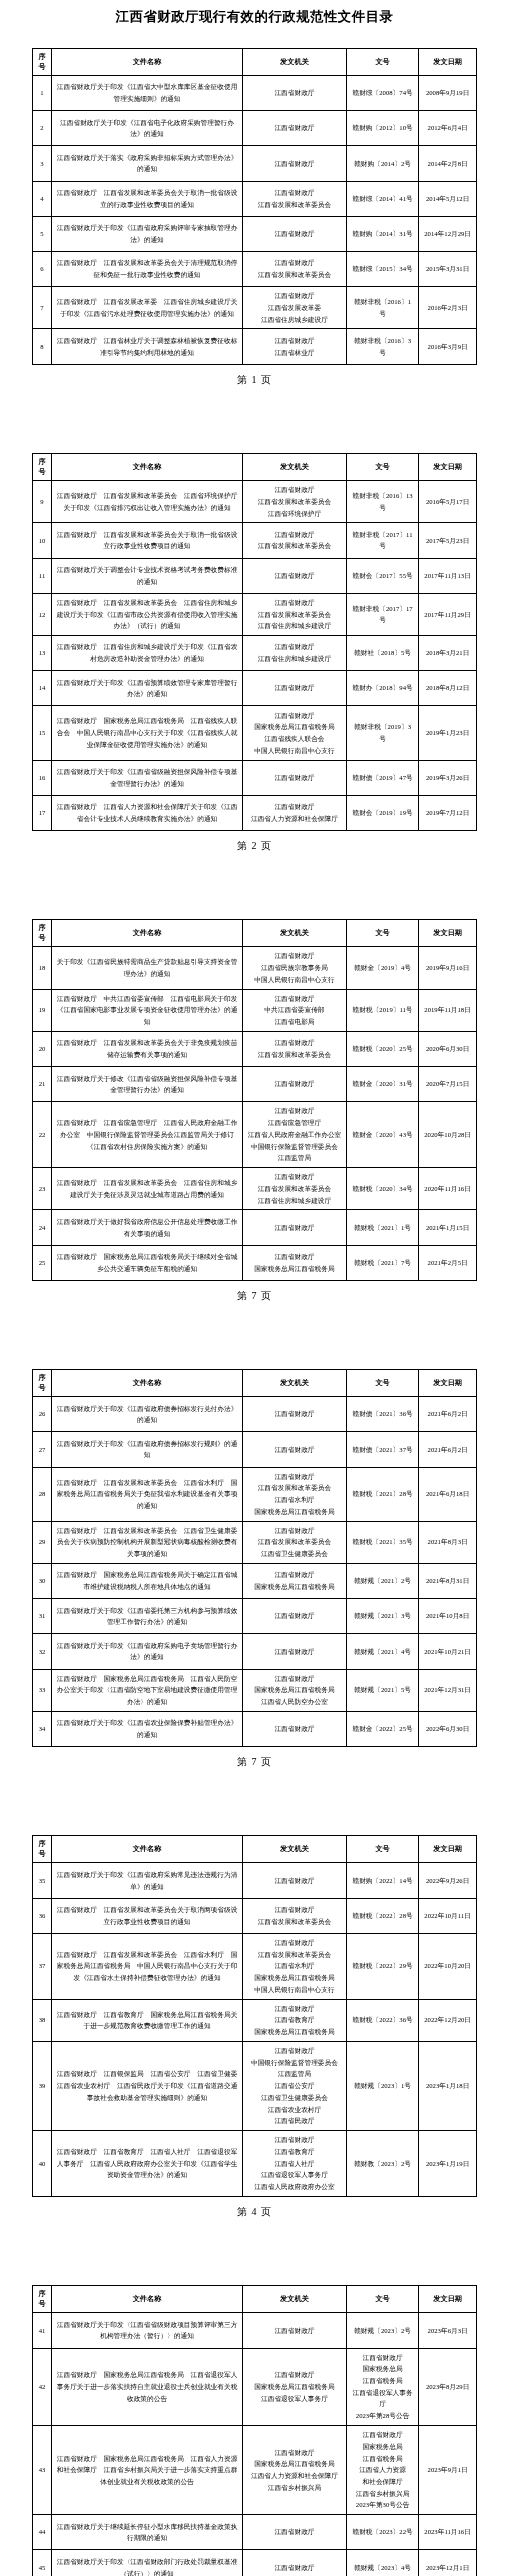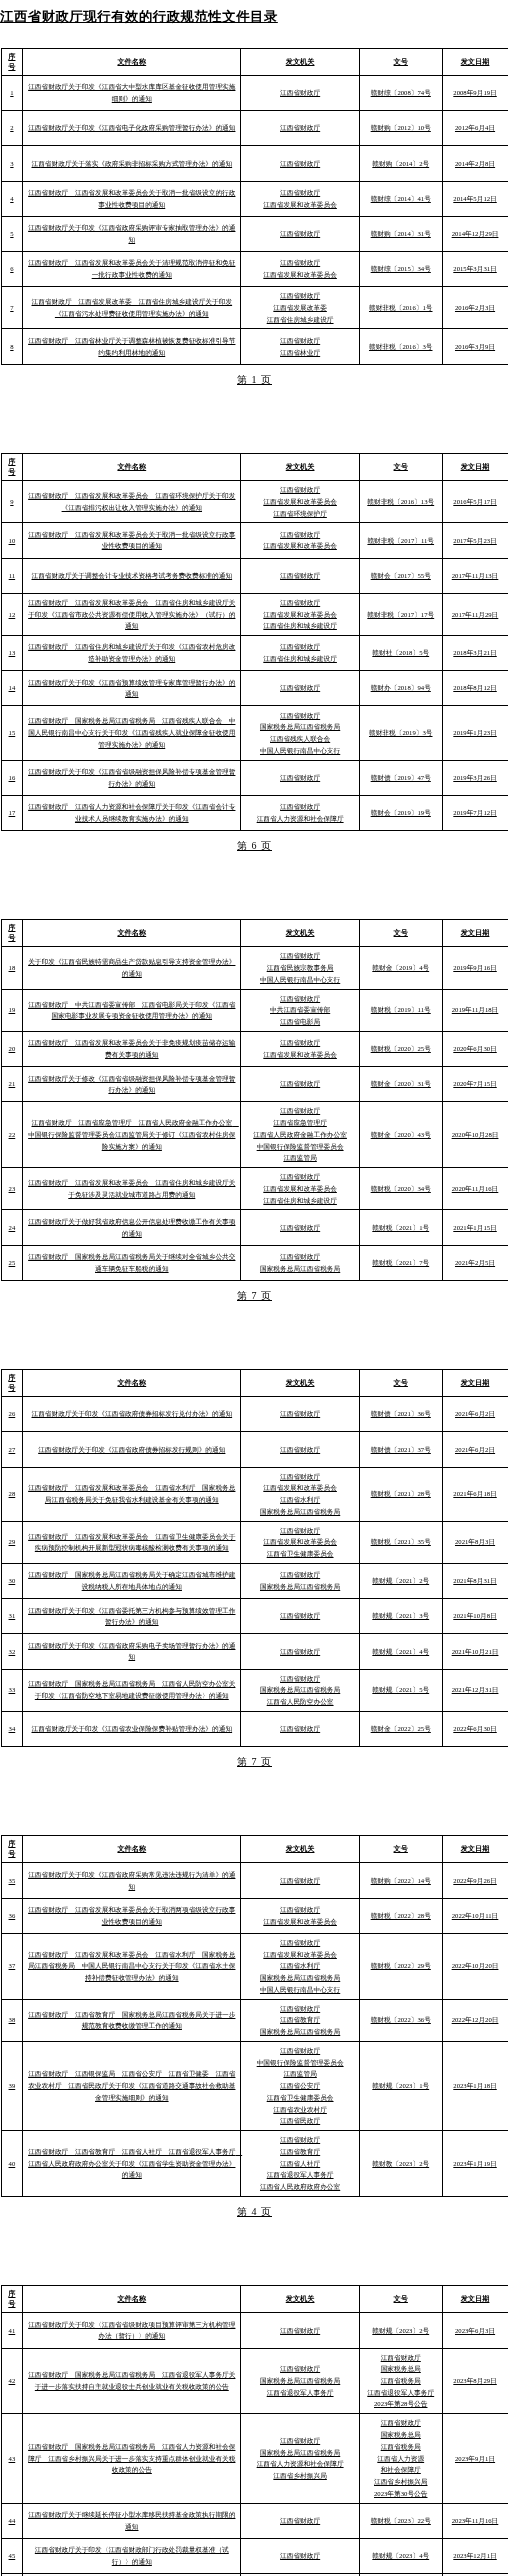--- a/index.html
+++ b/index.html
@@ -8,30 +8,29 @@
     background: #ffffff;
     color: #000000;
     font-family: "Liberation Serif", "DejaVu Serif", serif;
   }
   #doc-root {
     width: 509px;
     margin: 0 auto;
     background: #ffffff;
   }
   h1#title {
+    text-align: center;
     font-size: 13.4px;
     font-weight: bold;
     margin: 8.2px 0 21.6px 0;
     letter-spacing: 0.5px;
-    text-decoration: underline;
   }
   section.page {
-    width: 508px;
+    width: 445px;
     margin: 0 auto 66px auto;
-    text-decoration: underline;
   }
   section.page:last-child {
     margin-bottom: 12.4px;
   }
   table.doc-table {
     width: 100%;
     border-collapse: collapse;
     border: 1px solid #000;
     table-layout: fixed;
   }
@@ -247,21 +246,21 @@
             <tr>
               <td>17</td>
               <td class="cell-name">江西省财政厅　江西省人力资源和社会保障厅关于印发《江西省会计专业技术人员继续教育实施办法》的通知</td>
               <td class="multiline">江西省财政厅
 江西省人力资源和社会保障厅</td>
               <td class="multiline">赣财会〔2019〕19号</td>
               <td>2019年7月12日</td>
             </tr>
           </tbody>
         </table>
-        <div class="page-footer">第 6 页</div>
+        <div class="page-footer">第 2 页</div>
       </section>
       <section class="page">
         <table class="doc-table">
           <colgroup>
             <col style="width: 4.3%;">
             <col style="width: 43%;">
             <col style="width: 23.4%;">
             <col style="width: 16.3%;">
             <col style="width: 13%;">
           </colgroup>

